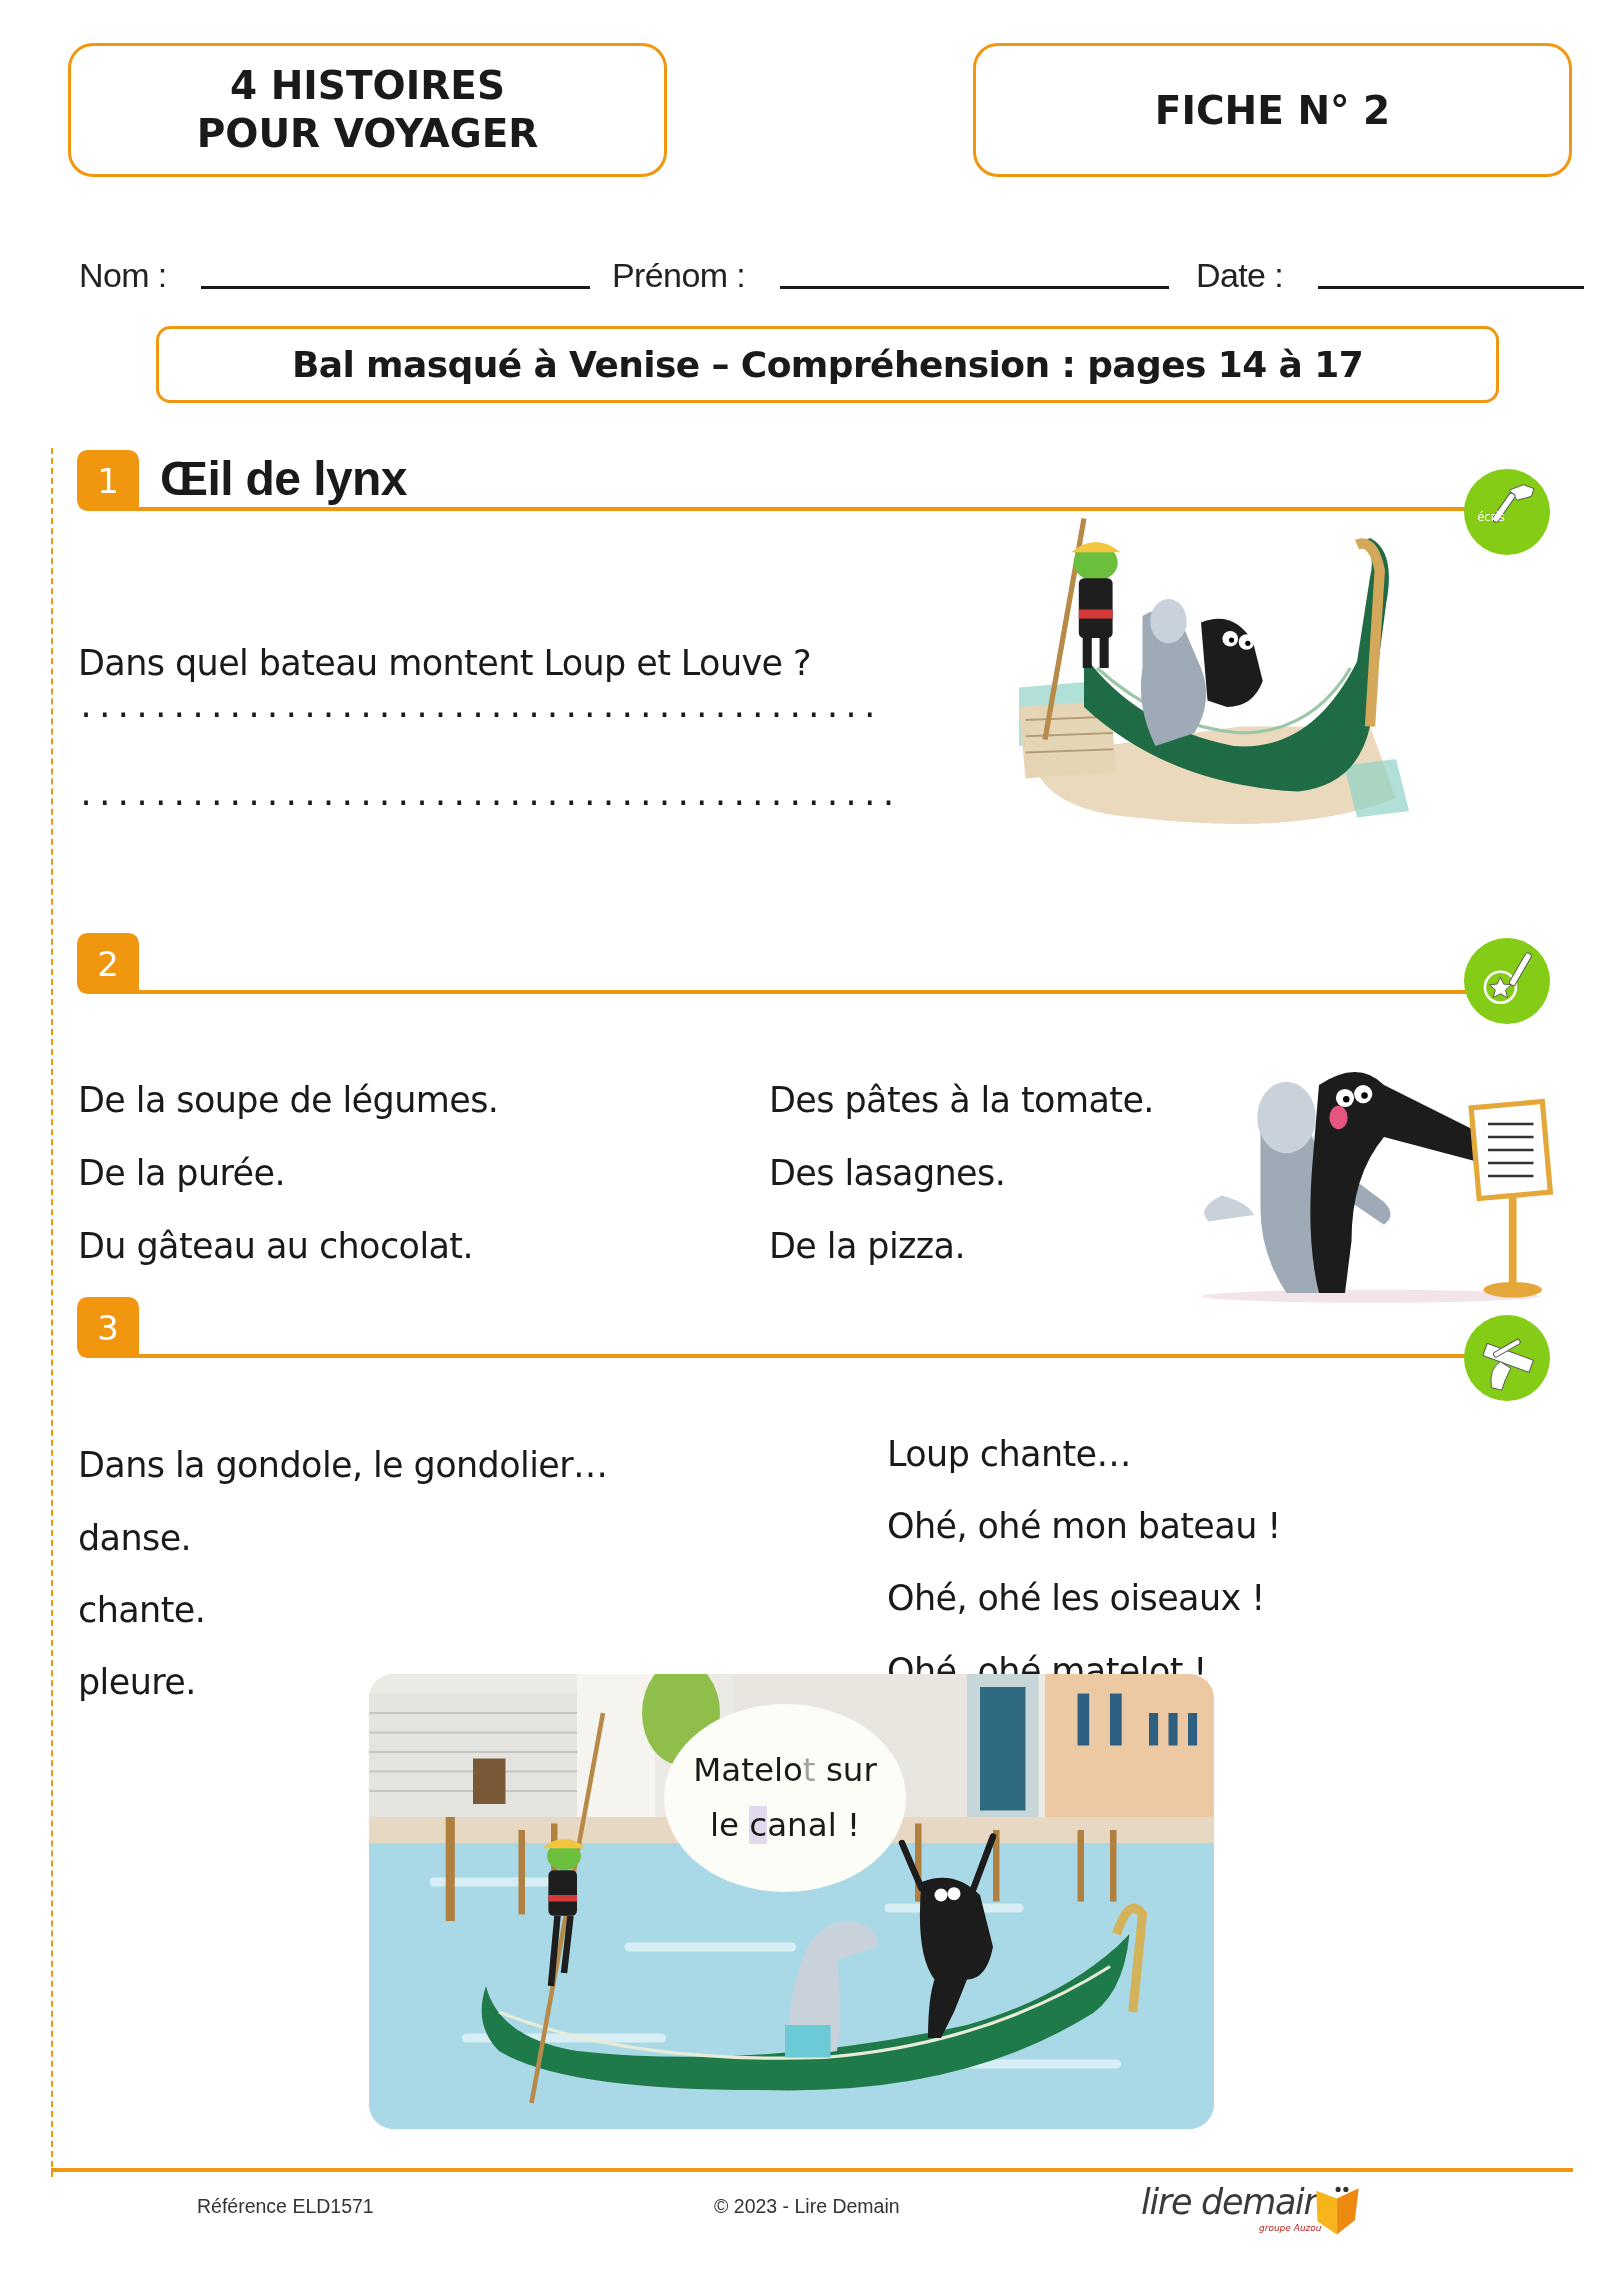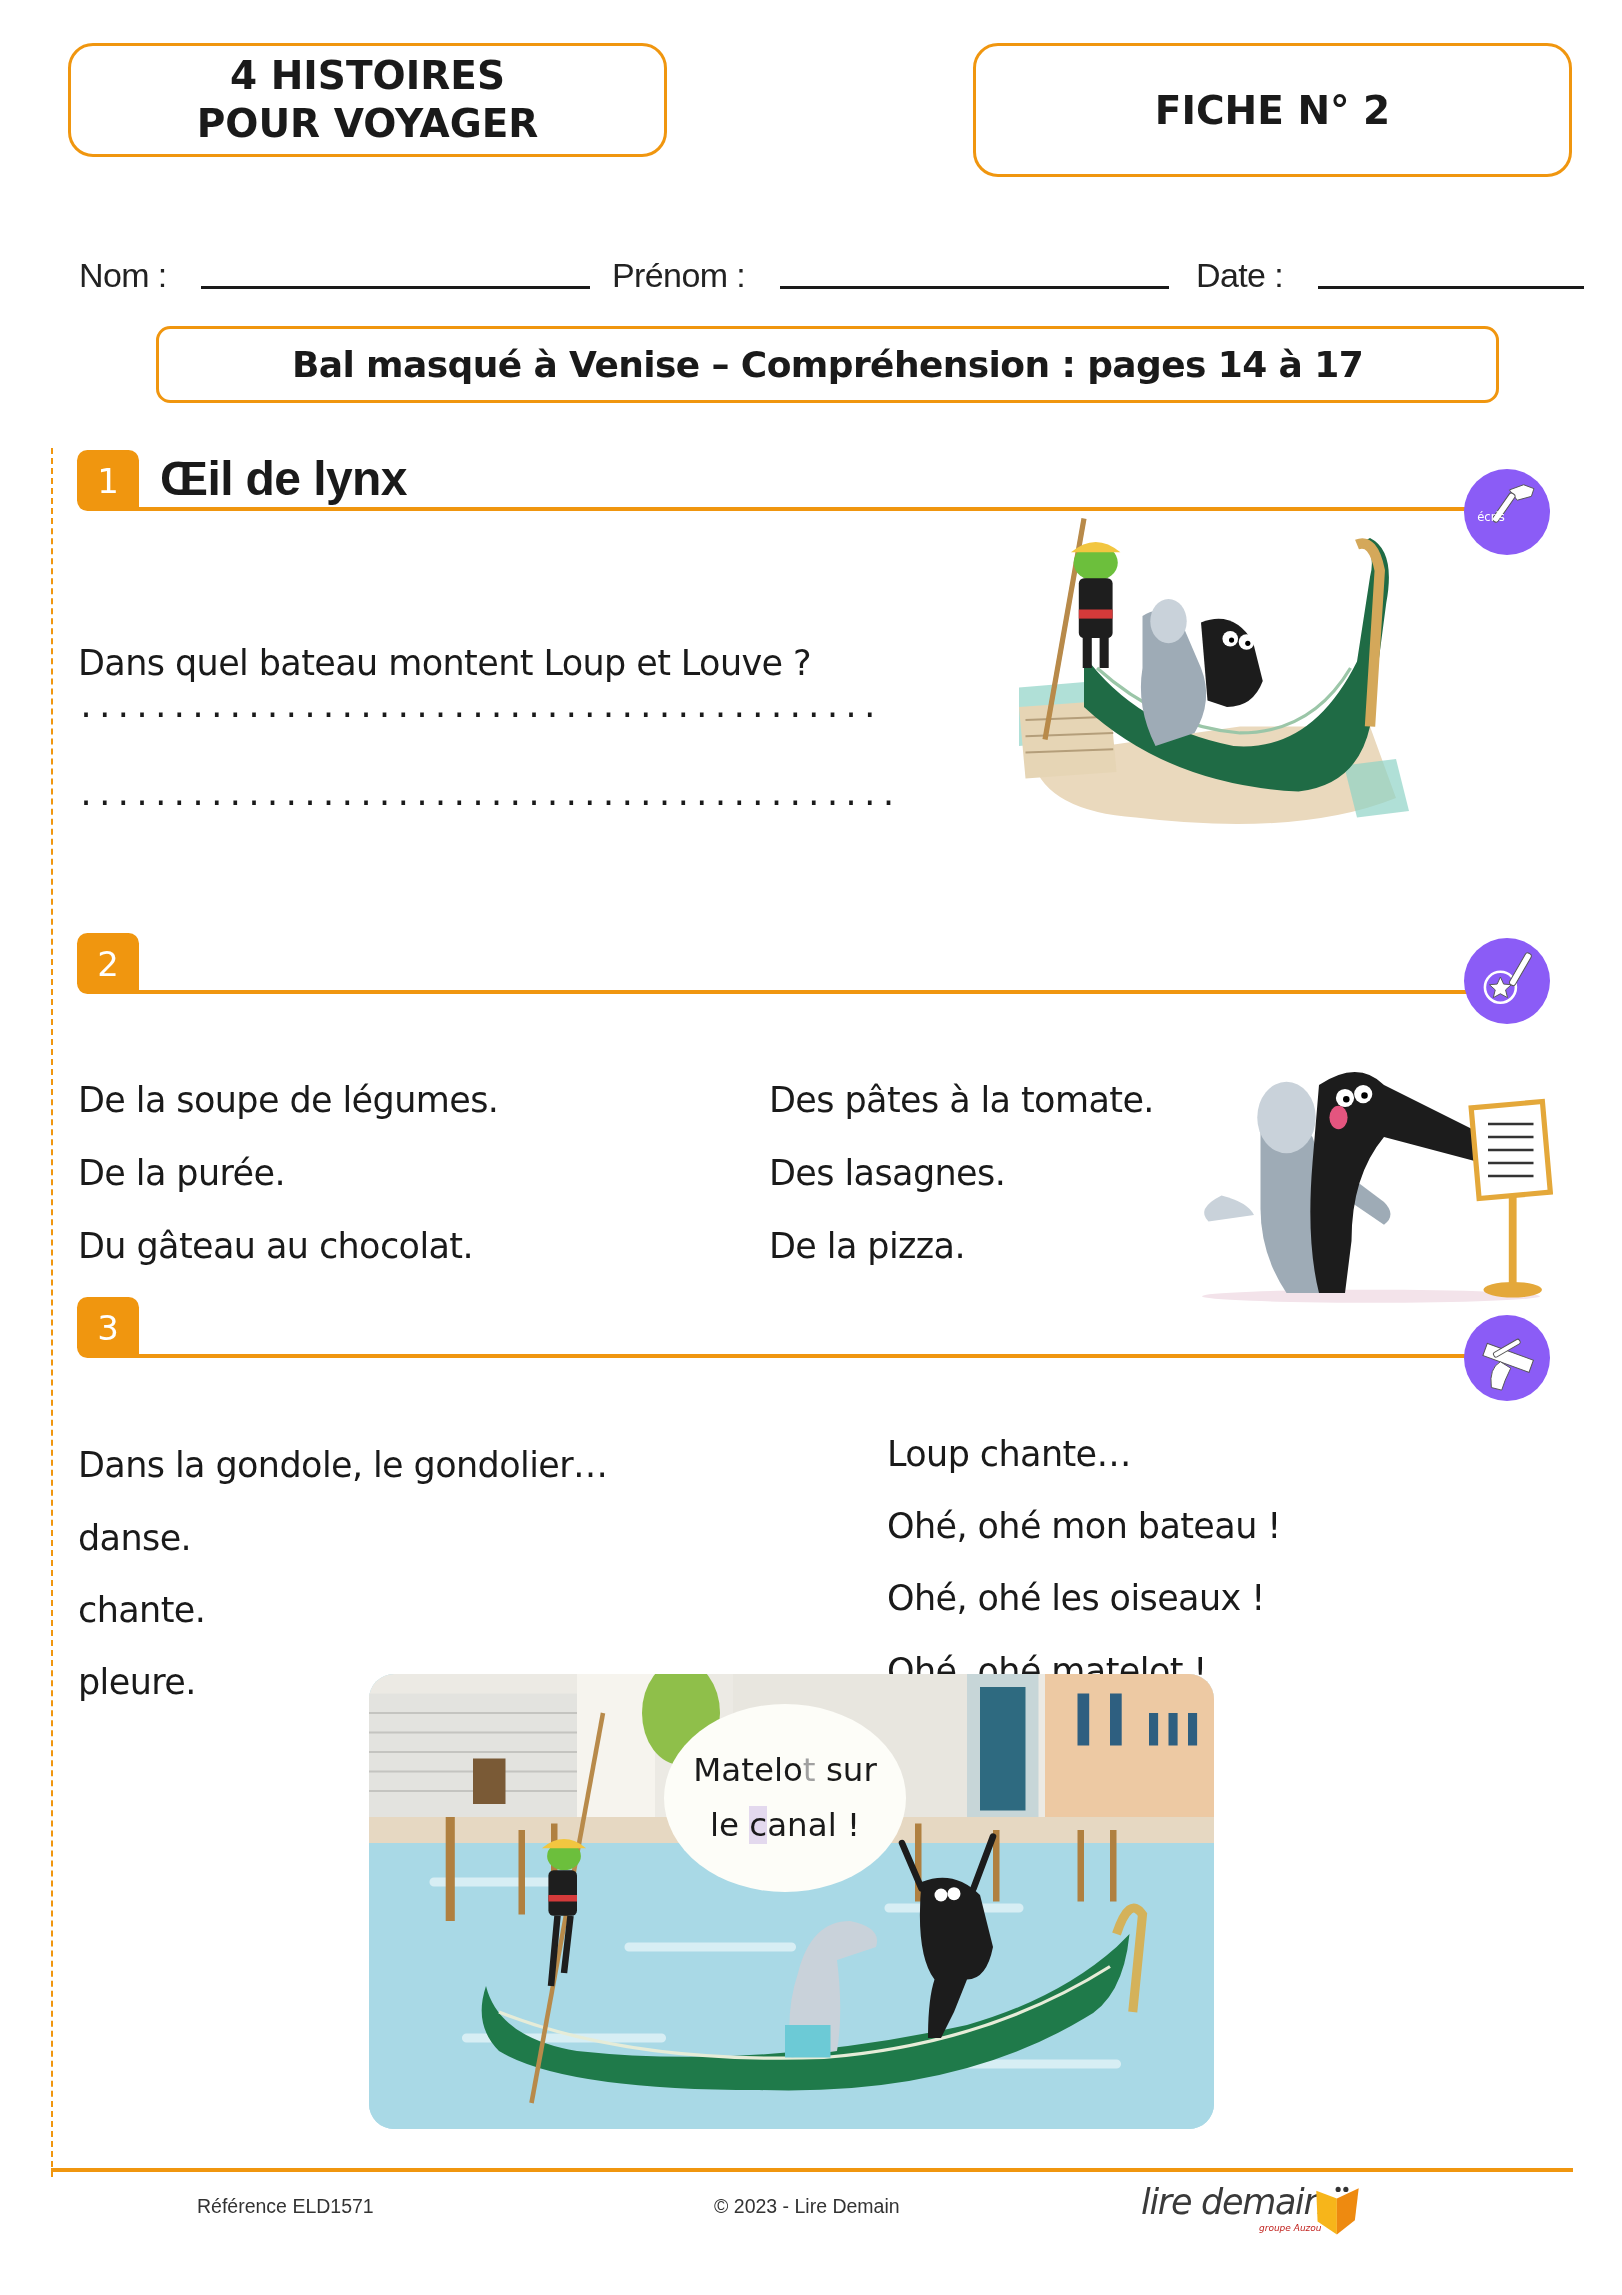--- a/index.html
+++ b/index.html
@@ -5,21 +5,21 @@
   * { box-sizing: border-box; margin: 0; padding: 0; }
   html, body { width: 1623px; height: 2295px; background: #ffffff; overflow: hidden; }
   body { position: relative; font-family: "DejaVu Sans", sans-serif; color: #1a1a1a; }
 
   
   .hbox {
     position: absolute; border: 3.2px solid #f0960f; border-radius: 25px;
     display: flex; align-items: center; justify-content: center; text-align: center;
     font-family: "DejaVu Sans", sans-serif; font-weight: bold; color: #1a1a1a;
   }
-  #box-series { left: 68px; top: 43px; width: 599px; height: 114px; font-size: 39px; line-height: 48px; }
+  #box-series { left: 68px; top: 43px; width: 599px; height: 134px; font-size: 39px; line-height: 48px; }
   #box-fiche  { left: 973px; top: 43px; width: 599px; height: 134px; font-size: 39px; }
 
   
   .field { position: absolute; top: 247px; height: 45px; display: flex; align-items: flex-end; gap: 28px; }
   .field .lbl { font-family: "Liberation Sans", sans-serif; font-size: 34px; color: #222; line-height: 1; letter-spacing: -0.6px; }
   .field .line { border-bottom: 3.2px solid #1a1a1a; height: 6.5px; margin-left: 6.5px; margin-bottom: 2.6px; }
 
   
   #box-subtitle {
     position: absolute; left: 156px; top: 326px; width: 1343px; height: 77px;
@@ -38,21 +38,21 @@
     background: #f0960f; border-radius: 10.4px 10.4px 0 10.4px; color: #fff;
     font-family: "DejaVu Sans", sans-serif; font-size: 34px;
     display: flex; align-items: center; justify-content: center;
   }
   .sec-head .rule { position: absolute; left: 58px; right: 0; bottom: 0; height: 4.5px; background: #f0960f; }
   .sec-head .title {
     position: absolute; left: 83px; top: 1px;
     font-family: Liberation Sans, sans-serif; font-weight: bold; font-size: 48px; color: #1a1a1a; letter-spacing: -0.6px;
   }
   .sec-icon {
-    position: absolute; width: 86px; height: 86px; border-radius: 50%; background: #8b5cf6;
+    position: absolute; width: 86px; height: 86px; border-radius: 50%; background: #84cc16;
     display: flex; align-items: center; justify-content: center;
   }
 
   .txt { position: absolute; font-family: "DejaVu Sans", sans-serif; font-size: 35px; color: #1a1a1a; white-space: nowrap; letter-spacing: -0.6px; margin-top: 48px; }
   .dots { position: absolute; font-family: "DejaVu Sans Mono", monospace; font-size: 30px; color: #1a1a1a; letter-spacing: 0.6px; white-space: nowrap; overflow: hidden; }
 
   
   .illus { position: absolute; }
 
   

